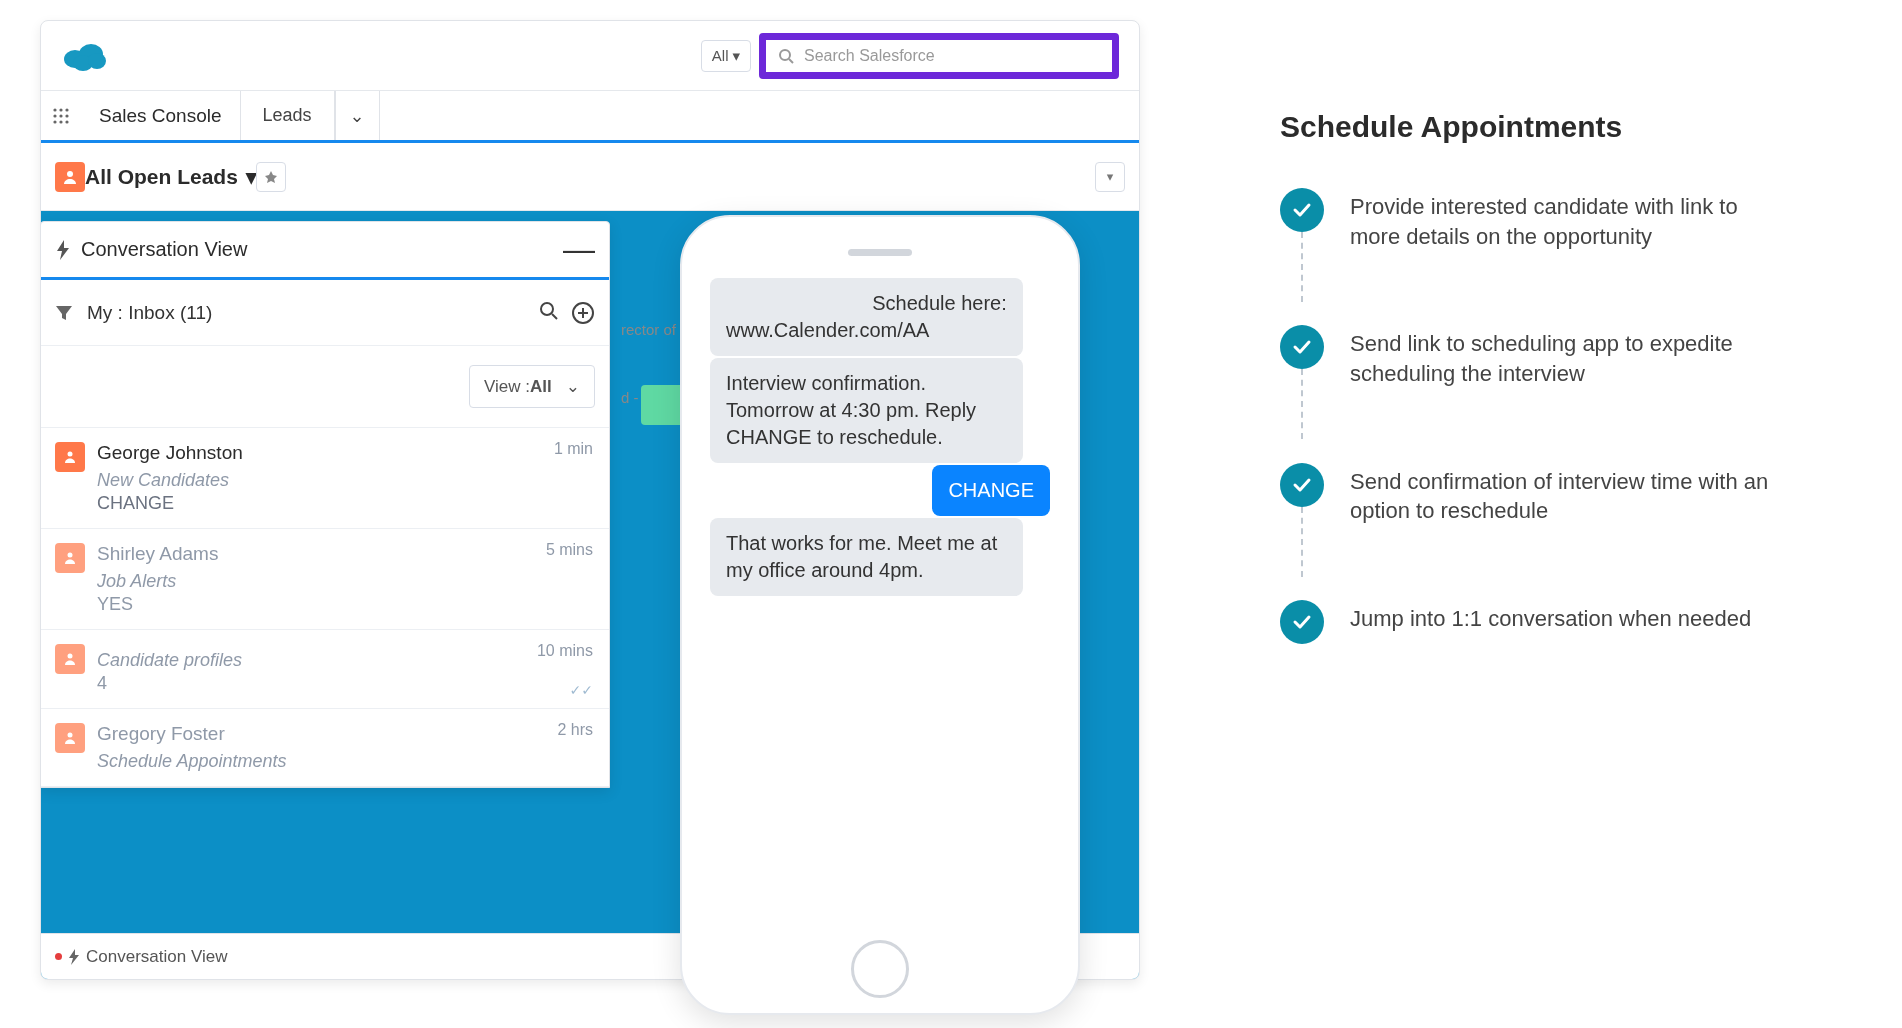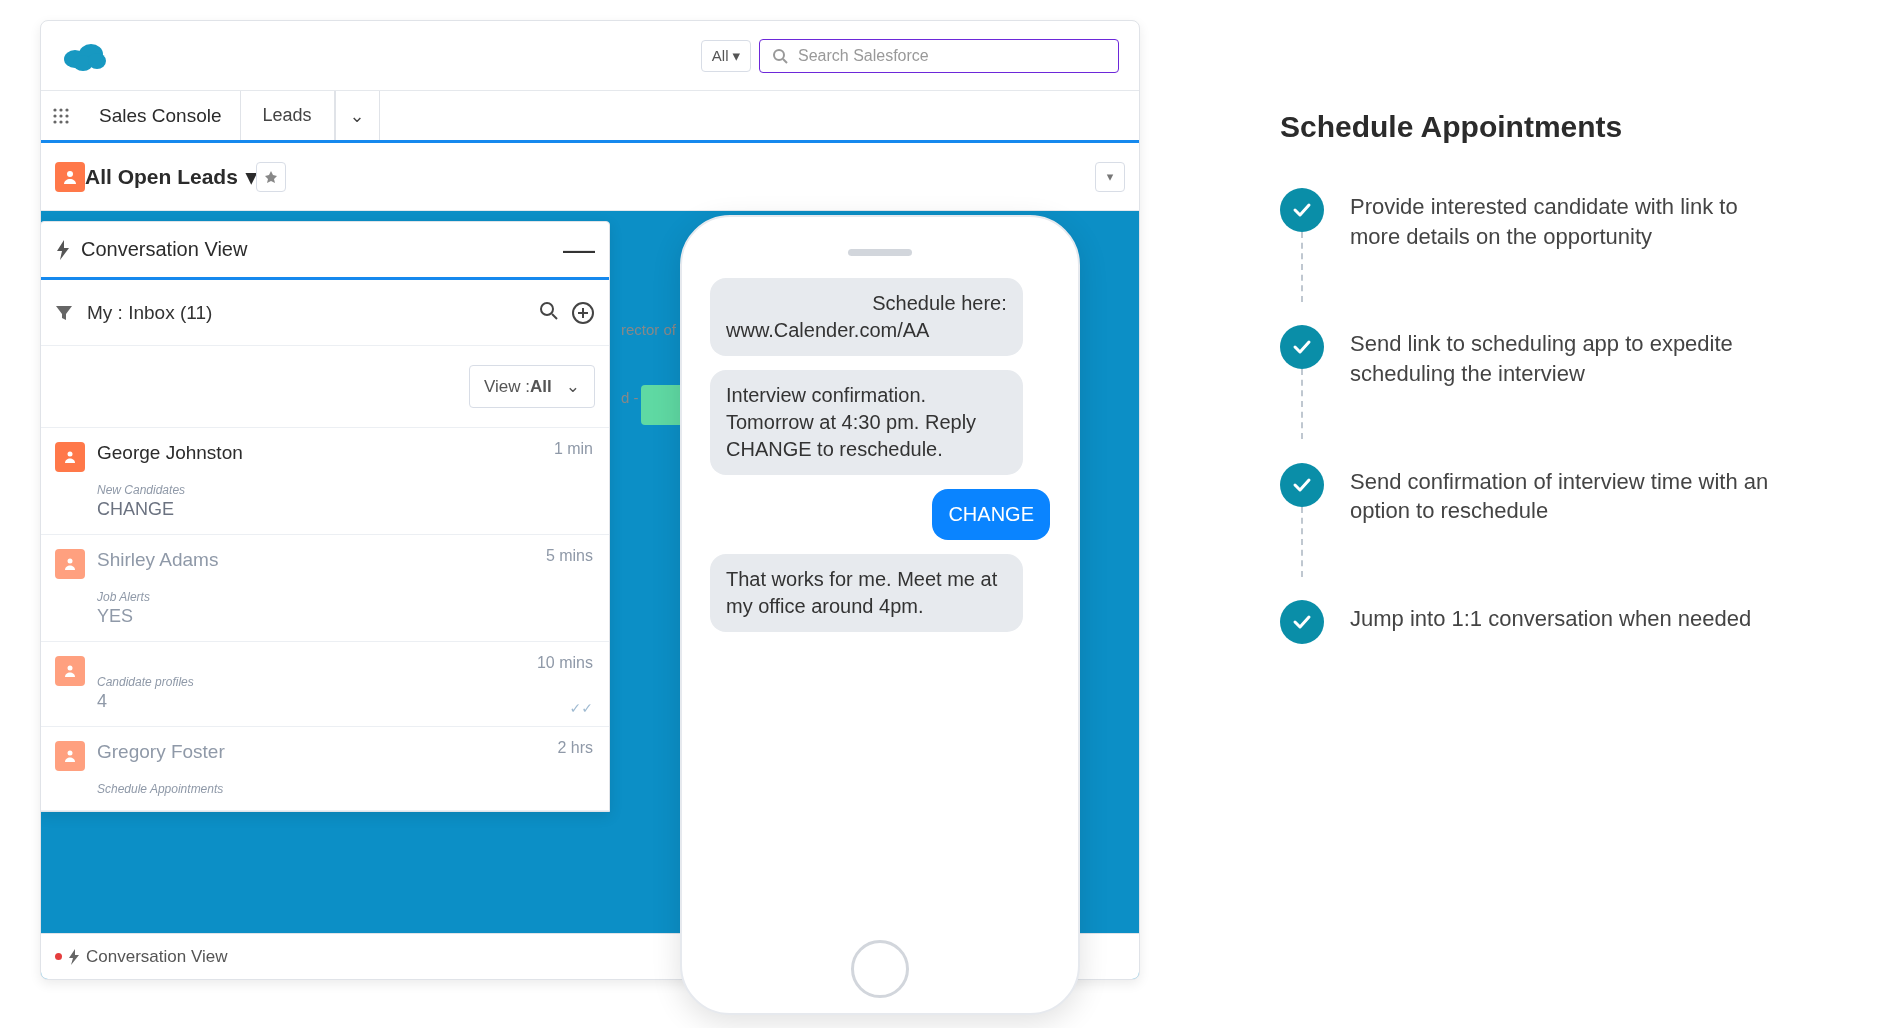--- a/index.html
+++ b/index.html
@@ -3,54 +3,54 @@
 <meta charset="utf-8">
 <style>
 * { box-sizing: border-box; margin: 0; padding: 0; font-family: -apple-system, BlinkMacSystemFont, "Segoe UI", Arial, sans-serif; }
 body { background: #fff; width: 1902px; height: 1028px; display: flex; padding: 20px 40px; }
 .left-wrap { width: 1130px; position: relative; }
 .browser-card { background: #fff; border: 1px solid #e0e3e8; border-radius: 8px; box-shadow: 0 4px 12px rgba(0,0,0,.08); width: 1100px; height: 960px; overflow: hidden; position: relative; }
 .top-bar { height: 70px; display: flex; align-items: center; padding: 0 20px; border-bottom: 1px solid #e5e8ec; gap: 16px; }
 .cloud-logo { width: 48px; height: 34px; }
 .search-area { margin-left: auto; display: flex; align-items: center; gap: 8px; }
 .pill-all { border: 1px solid #d8dde6; border-radius: 4px; padding: 6px 10px; font-size: 15px; color: #555; display: flex; align-items: center; gap: 4px; cursor: pointer; }
-.search-box { border: 1px solid #6d28d9; border-radius: 4px; padding: 7px 12px; width: 360px; display: flex; align-items: center; gap: 10px; color: #999; font-size: 16px; }
+.search-box { border: 7px solid #6d28d9; border-radius: 4px; padding: 7px 12px; width: 360px; display: flex; align-items: center; gap: 10px; color: #999; font-size: 16px; }
 .tabs-row { height: 52px; border-bottom: 3px solid #1589ee; display: flex; align-items: stretch; }
 .app-launcher { width: 40px; display: flex; align-items: center; justify-content: center; font-size: 18px; color: #666; cursor: pointer; }
 .console-name { padding: 0 18px; font-size: 19px; color: #2b2b2b; display: flex; align-items: center; }
 .tab { border-left: 1px solid #e0e3e8; border-right: 1px solid #e0e3e8; padding: 0 22px; display: flex; align-items: center; font-size: 18px; color: #444; cursor: pointer; }
 .tab.chev { padding: 0 14px; }
 .subheader { height: 68px; background: #fff; display: flex; align-items: center; padding: 0 14px; gap: 0; border-bottom: 1px solid #e5e8ec; }
 .orange-icon { width: 30px; height: 30px; background: #ff7849; border-radius: 4px; display: flex; align-items: center; justify-content: center; color: #fff; flex-shrink: 0; }
 .bold-title { font-size: 21px; font-weight: 700; color: #2b2b2b; display: flex; align-items: center; gap: 8px; }
 .pin-btn, .small-drop { width: 30px; height: 30px; border: 1px solid #d8dde6; border-radius: 4px; display: flex; align-items: center; justify-content: center; color: #777; cursor: pointer; font-size: 13px; }
 .blue-region { background: #0c8fc6; height: 800px; padding-top: 10px; }
 .conv-panel { background: #fff; width: 570px; border: 1px solid #e0e3e8; border-radius: 4px 4px 0 0; box-shadow: 0 4px 14px rgba(0,0,0,.10); margin-left: -1px; }
 .conv-header { height: 58px; display: flex; align-items: center; padding: 0 14px; font-size: 20px; color: #2b2b2b; gap: 10px; border-bottom: 3px solid #1589ee; }
 .minus { margin-left: auto; font-size: 32px; color: #333; cursor: pointer; }
 .inbox-row { height: 66px; display: flex; align-items: center; padding: 0 14px; gap: 14px; border-bottom: 1px solid #eceff3; font-size: 19px; color: #333; }
 .inbox-row .tools { margin-left: auto; display: flex; gap: 12px; }
 .view-row { height: 82px; display: flex; align-items: center; justify-content: flex-end; padding: 0 14px; border-bottom: 1px solid #eceff3; }
 .view-drop { border: 1px solid #d8dde6; border-radius: 4px; padding: 10px 14px; display: flex; align-items: center; font-size: 17px; color: #555; cursor: pointer; }
 .lead-item { padding: 14px 14px; border-bottom: 1px solid #eceff3; display: flex; gap: 12px; position: relative; cursor: pointer; }
 .lead-content { flex: 1; }
 .lead-name { font-size: 19px; color: #2b2b2b; }
-.lead-sub { font-size: 12px; font-style: italic; color: #8f99a8; margin-top: 19px; }
+.lead-sub { font-size: 18px; font-style: italic; color: #8f99a8; margin-top: 6px; }
 .lead-msg { font-size: 18px; color: #6b7280; margin-top: 2px; }
 .lead-time { position: absolute; right: 16px; top: 12px; font-size: 16px; color: #8f99a8; }
 .lead-check { position: absolute; right: 16px; bottom: 10px; color: #9fbad1; font-size: 14px; }
 .lead-item.faded .lead-name, .lead-item.faded .lead-msg { color: #8f99a8; }
 .lead-item.faded .orange-icon { opacity: .7; }
 .footer-bar { position: absolute; bottom: 0; left: 0; right: 0; height: 46px; border-top: 1px solid #e0e3e8; background: #fff; display: flex; align-items: center; padding: 0 14px; font-size: 17px; color: #555; gap: 6px; }
 .red-dot { width: 7px; height: 7px; background: #e53e3e; border-radius: 50%; }
 
 .phone { position: absolute; left: 640px; top: 195px; width: 400px; height: 800px; background: #fff; border: 2px solid #e6e9ee; border-radius: 50px; box-shadow: 0 8px 30px rgba(0,0,0,.12); padding: 24px 18px; }
 .phone-speaker { width: 64px; height: 7px; background: #d2d6dc; border-radius: 6px; margin: 8px auto 20px; }
 .phone-screen { background: #fff; height: 650px; padding: 8px 10px; overflow: hidden; }
-.bubble { border-radius: 16px; padding: 12px 16px; font-size: 20px; margin-bottom: 14px; max-width: 92%; line-height: 1.35; }
+.bubble { border-radius: 8px; padding: 12px 16px; font-size: 20px; margin-bottom: 2px; max-width: 92%; line-height: 1.35; }
 .bubble.grey { background: #e7eaee; color: #333; }
 .bubble.blue { background: #0a84ff; color: #fff; margin-left: auto; width: fit-content; }
 .home-btn { width: 58px; height: 58px; border: 3px solid #d2d6dc; border-radius: 50%; margin: 14px auto 0; cursor: pointer; }
 .bg-text { color: #888; font-size: 15px; }
 .bg-strip { position: absolute; left: 580px; right: -6px; }
 .green-bar { background: #5fd9a3; height: 40px; position: absolute; left: 600px; width: 60px; top: 364px; border-radius: 4px; }
 
 .right-col { flex: 1; padding: 90px 40px 0 110px; }
 .right-title { font-size: 30px; font-weight: 700; color: #2b2b2b; margin-bottom: 44px; }
 .step-list { position: relative; }

